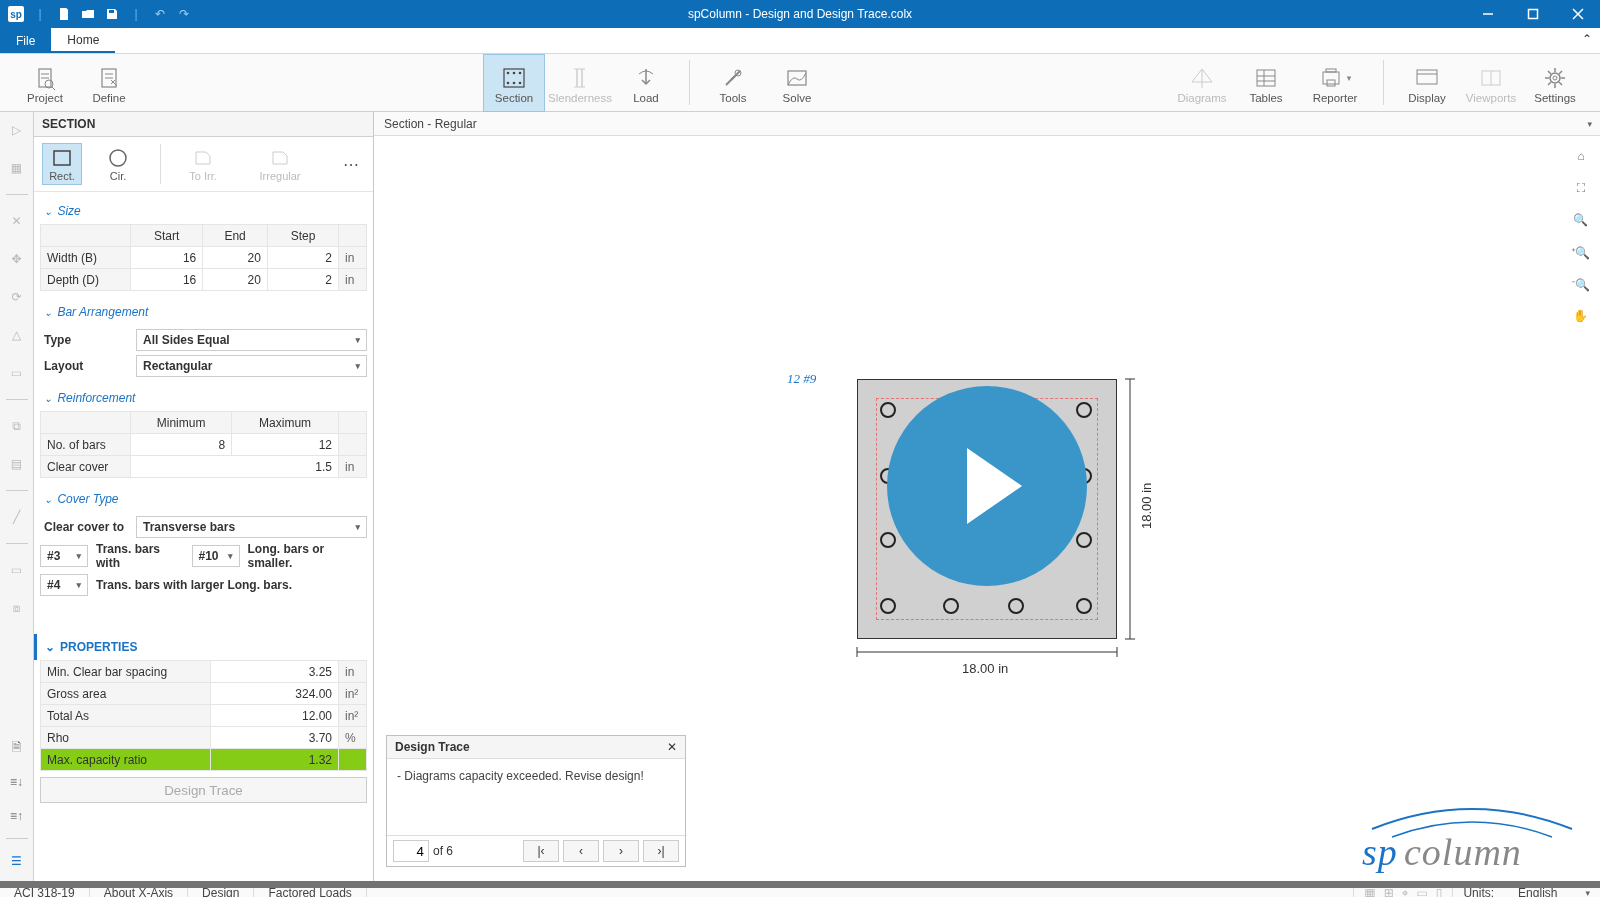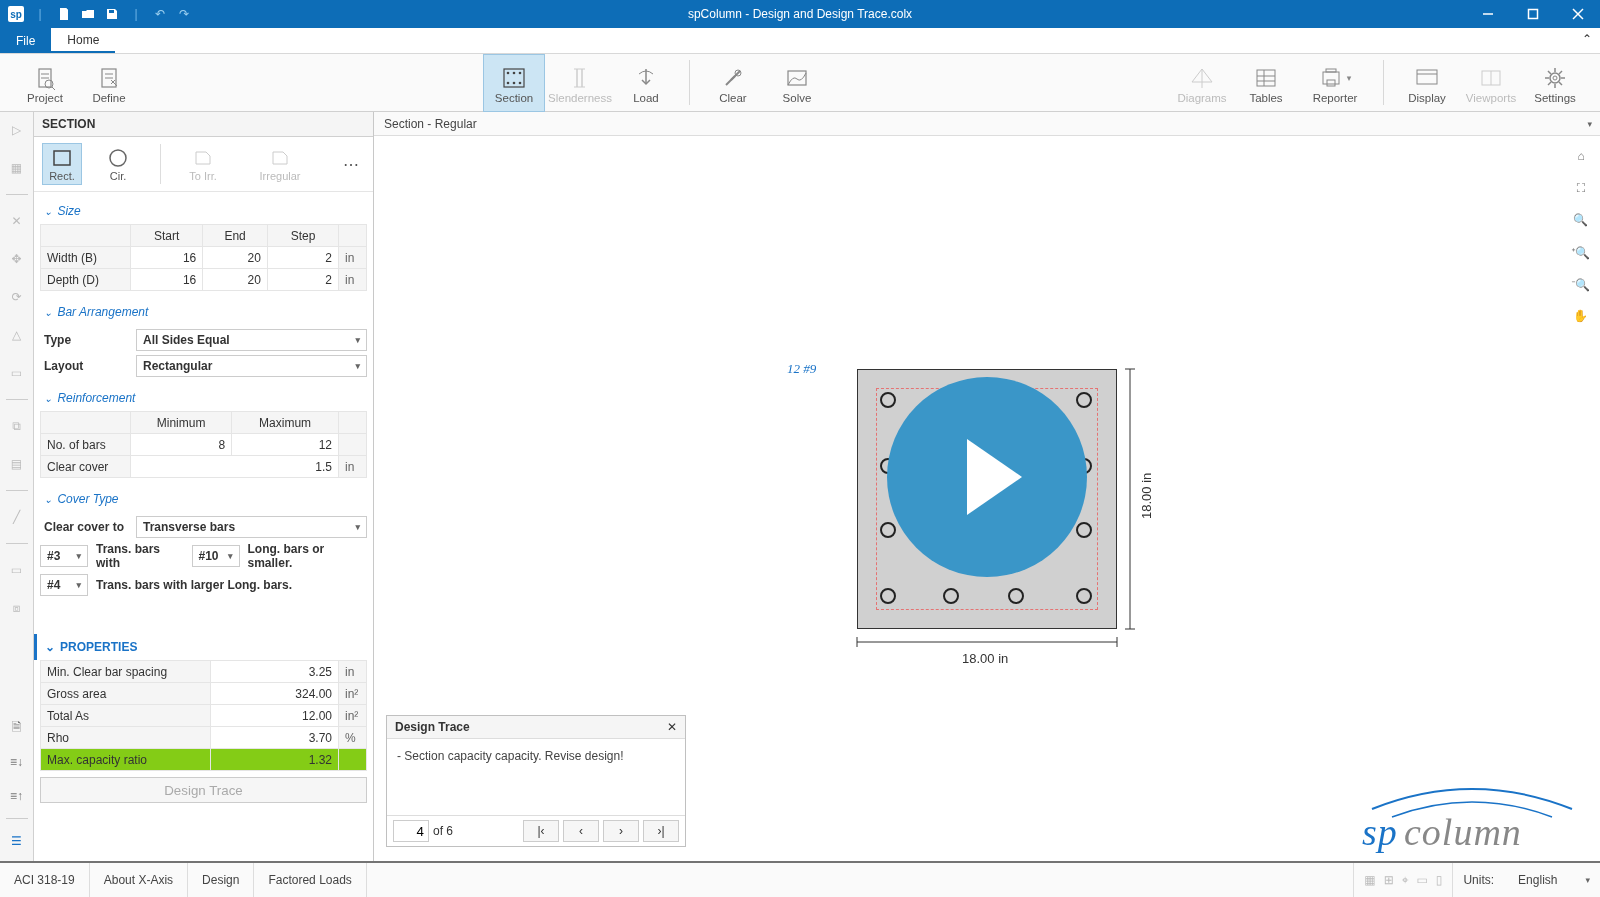--- a/index.html
+++ b/index.html
@@ -436,22 +436,22 @@
   bottom: 6px;
   font-size: 40px;
   font-style: italic;
   color: #aaa;
   font-weight: 300;
   letter-spacing: 1px;
 }
 
 
 .status-bar {
-  height: 36px;
-  border-top: 2px solid #737373;
+  height: 16px;
+  border-top: 7px solid #737373;
   background: #fafafa;
   display: flex;
   align-items: center;
   font-size: 12px;
   color: #444;
 }
 .status-bar .cell {
   padding: 0 14px;
   border-right: 1px solid #ddd;
   height: 100%;
@@ -579,21 +579,21 @@
     </div>
   </div>
   <div class="sep"></div>
   <div class="group">
     <div class="btn">
       <svg width="24" height="24">
           <path d="M5 19 L14 10" stroke="#888" stroke-width="2"></path>
           <path d="M19 5 L10 14" stroke="#888" stroke-width="2"></path>
           <circle cx="17" cy="7" r="3" fill="none" stroke="#888"></circle>
         </svg>
-      <span class="lbl">Clear</span>
+      <span class="lbl">Tools</span>
     </div>
     <div class="btn">
       <svg width="24" height="24">
           <rect x="3" y="5" width="18" height="14" fill="none" stroke="#888" stroke-width="1.2"></rect>
           <path d="M3 19 q5 -10 9 -6 q4 4 9 -6" fill="none" stroke="#888"></path>
         </svg>
       <span class="lbl">Solve</span>
     </div>
   </div>
   <div class="spacer"></div>
@@ -940,21 +940,21 @@
       <div class="play-button">
         <div class="tri"></div>
       </div>
 
       <div class="design-trace">
         <div class="dt-head">
           <span style="font-weight:600;">Design Trace</span>
           <span style="cursor:pointer;">✕</span>
         </div>
         <div class="dt-body">
-          <span>- Section capacity capacity. Revise design!</span>
+          <span>- Diagrams capacity exceeded. Revise design!</span>
         </div>
         <div class="dt-foot">
           <input class="pg-input" value="4" style="">
           <span>of 6</span>
           <div style="flex:1"></div>
           <div class="pg-btn">|‹</div>
           <div class="pg-btn">‹</div>
           <div class="pg-btn">›</div>
           <div class="pg-btn">›|</div>
         </div>

